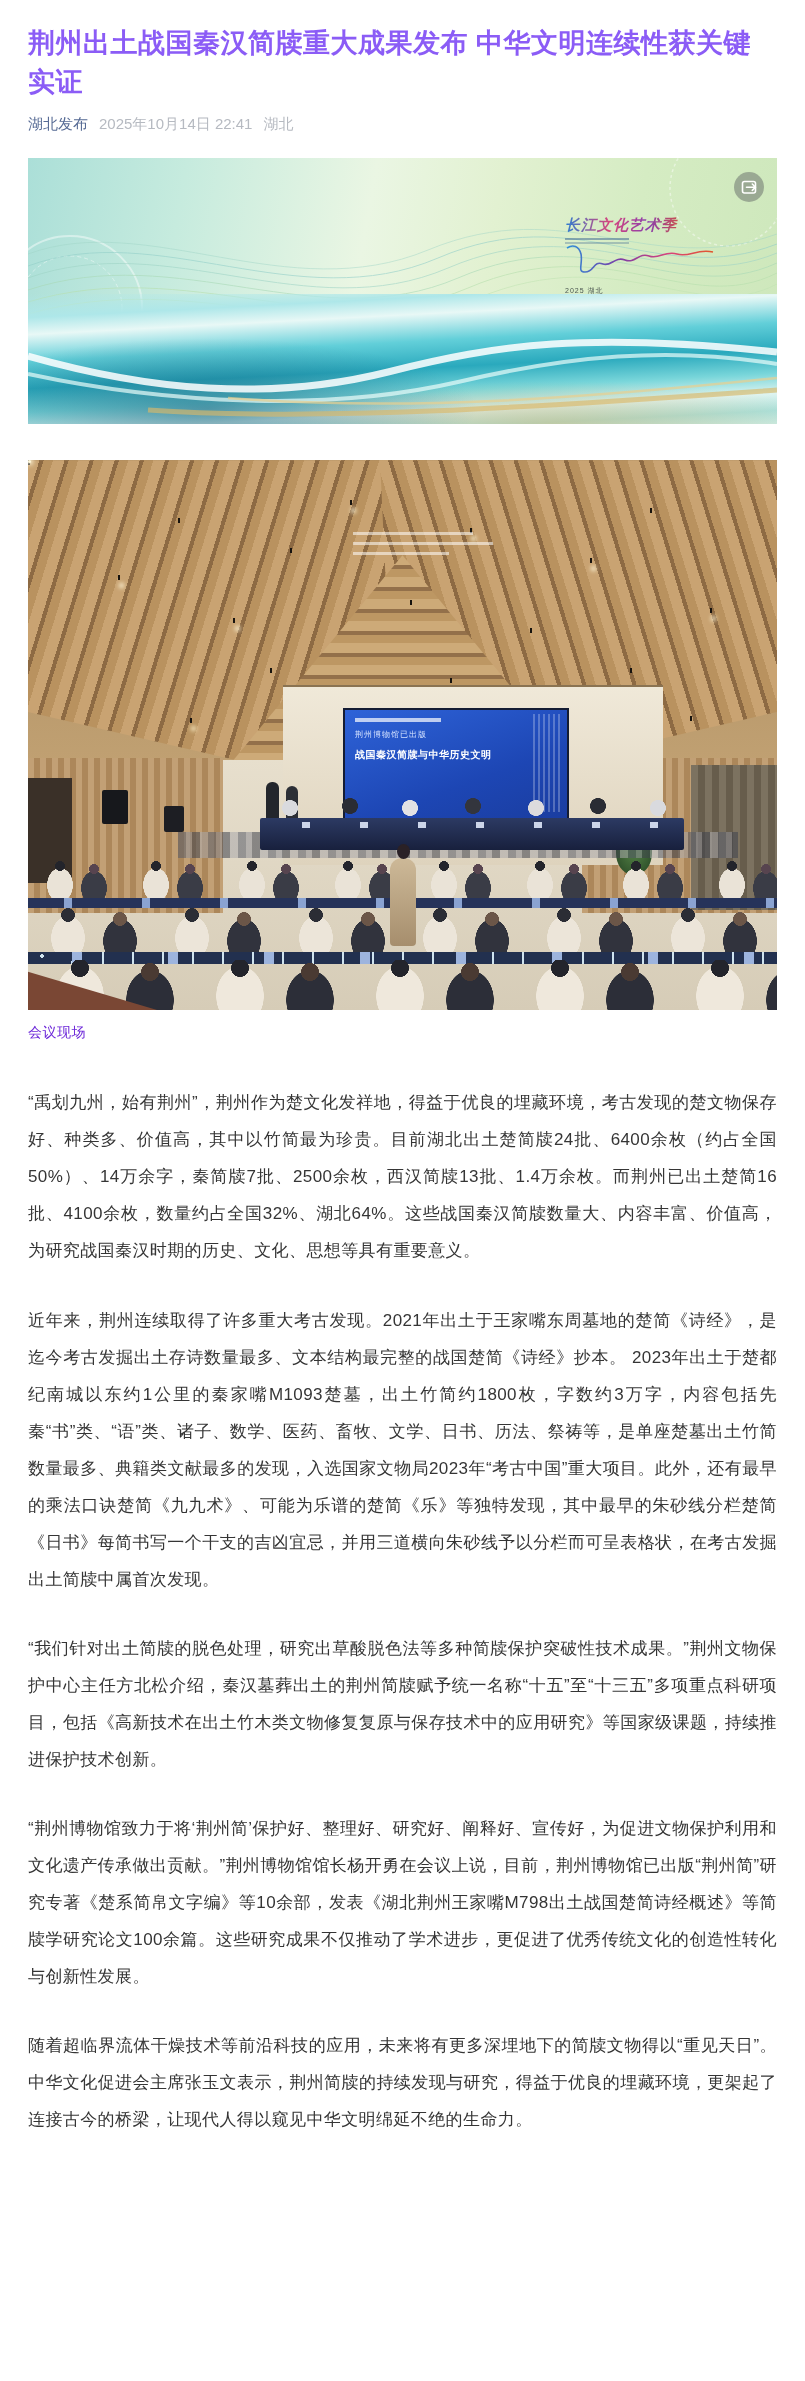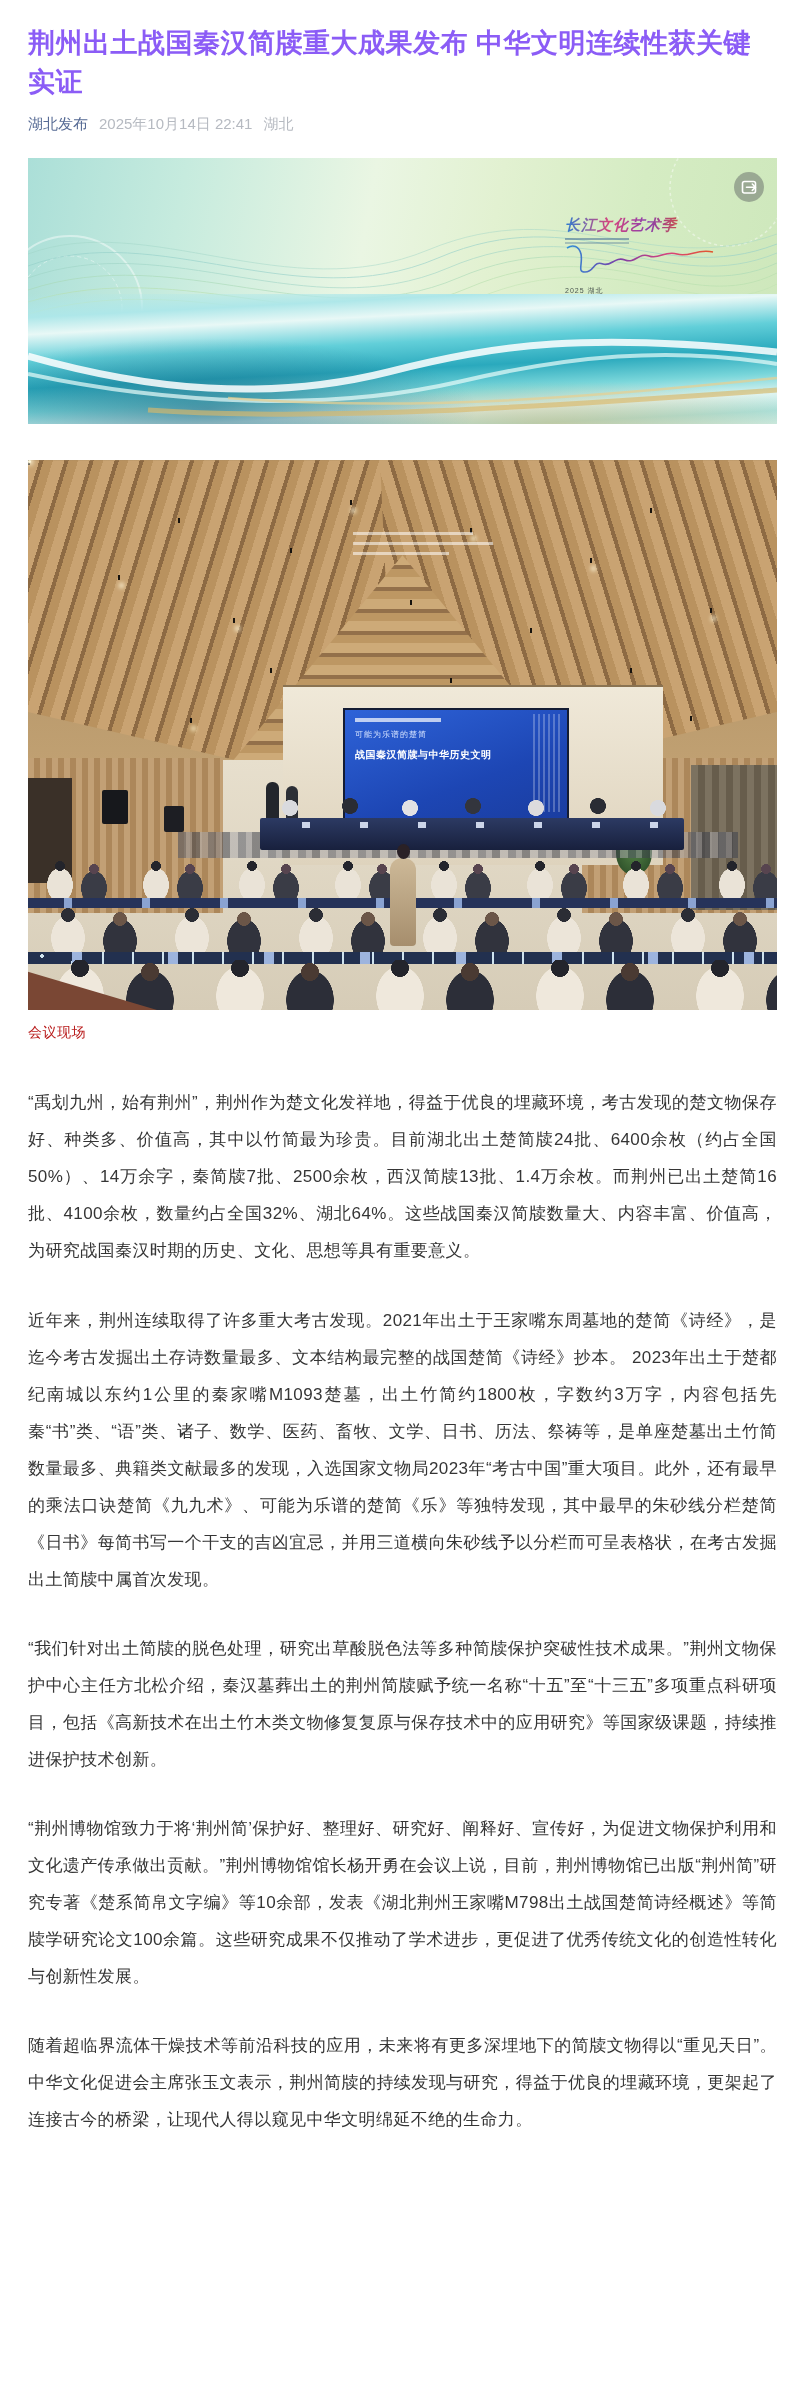--- a/index.html
+++ b/index.html
@@ -102,21 +102,21 @@
   .rowC{left:0;top:500px;width:100%;height:50px;background-repeat:repeat-x;background-size:160px 50px;
     background-image:
       radial-gradient(circle 9px at 52px 8px,#23242c 98%,transparent),
       radial-gradient(circle 9px at 122px 12px,#4a3a33 98%,transparent),
       radial-gradient(ellipse 24px 30px at 52px 36px,#efe8dc 98%,transparent),
       radial-gradient(ellipse 24px 30px at 122px 40px,#2c2e38 98%,transparent);}
   .carpet{left:0;top:508px;width:130px;height:42px;background:#7a4734;clip-path:polygon(0 8%,100% 100%,0 100%);}
   .stand{left:362px;top:398px;width:26px;height:88px;border-radius:12px 12px 4px 4px;
     background:linear-gradient(#cdb998,#a68e6d);}
   .stand-head{left:369px;top:384px;width:13px;height:15px;border-radius:50%;background:#2a2126;}
-  figcaption{margin-top:14px;font-size:14px;color:#b91c1c;letter-spacing:.5px;}
+  figcaption{margin-top:14px;font-size:14px;color:#6d28d9;letter-spacing:.5px;}
   p.after-photo{margin-top:42px;}
 </style>
 </head>
 <body>
 
 <div class="container">
 
   <h1 class="title">荆州出土战国秦汉简牍重大成果发布 中华文明连续性获关键实证</h1>
 
   <div class="meta">
@@ -190,21 +190,21 @@
       <div class="wall-r"></div>
       <div class="door-l"></div>
       <div class="curtain-r"></div>
       <div class="spk1"></div>
       <div class="spk2"></div>
       <div class="spk3"></div>
       <div class="backwall"></div>
       <div class="plant"></div>
       <div class="screen">
         <span class="s-tag"></span>
-        <span class="s-kicker">可能为乐谱的楚简</span>
+        <span class="s-kicker">荆州博物馆已出版</span>
         <span class="s-title">战国秦汉简牍与中华历史文明</span>
       </div>
       <div class="s-b1" style="left:325px;"></div>
       <div class="s-b2" style="left:325px;"></div>
       <div class="s-b3" style="left:325px;"></div>
       <div class="s-slips" style="right:214px;top:254px;"></div>
       <div class="far-crowd"></div>
       <div class="host1"></div>
       <div class="host2"></div>
       <div class="htable"></div>

